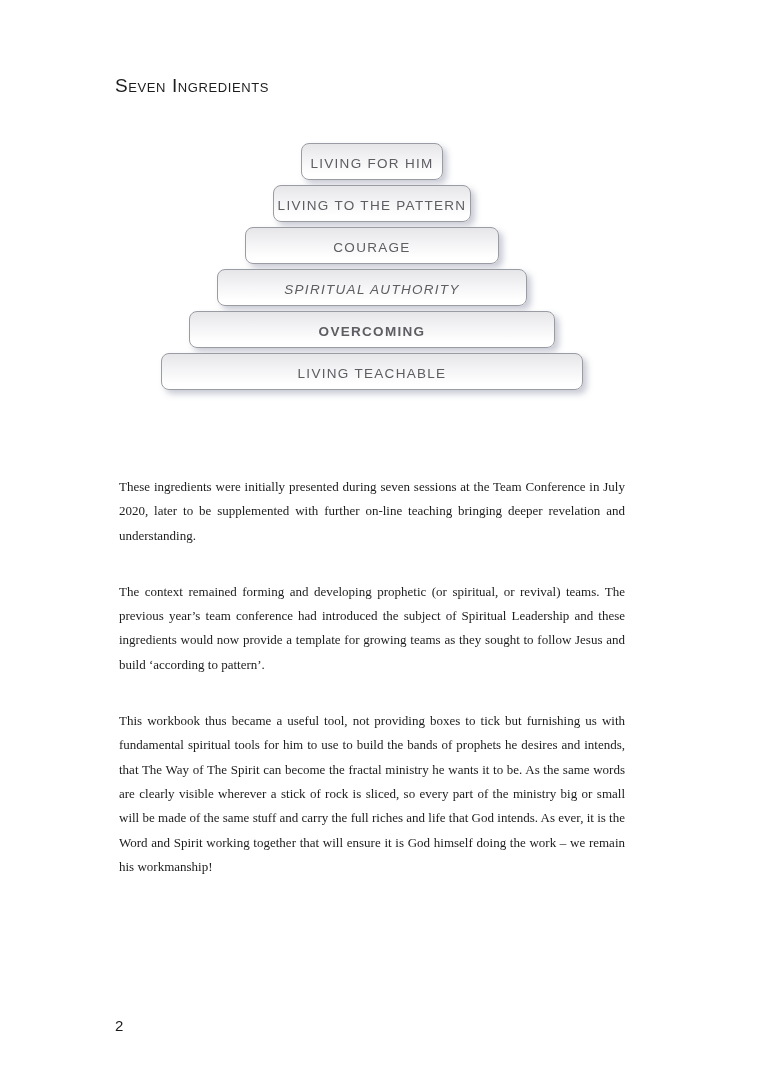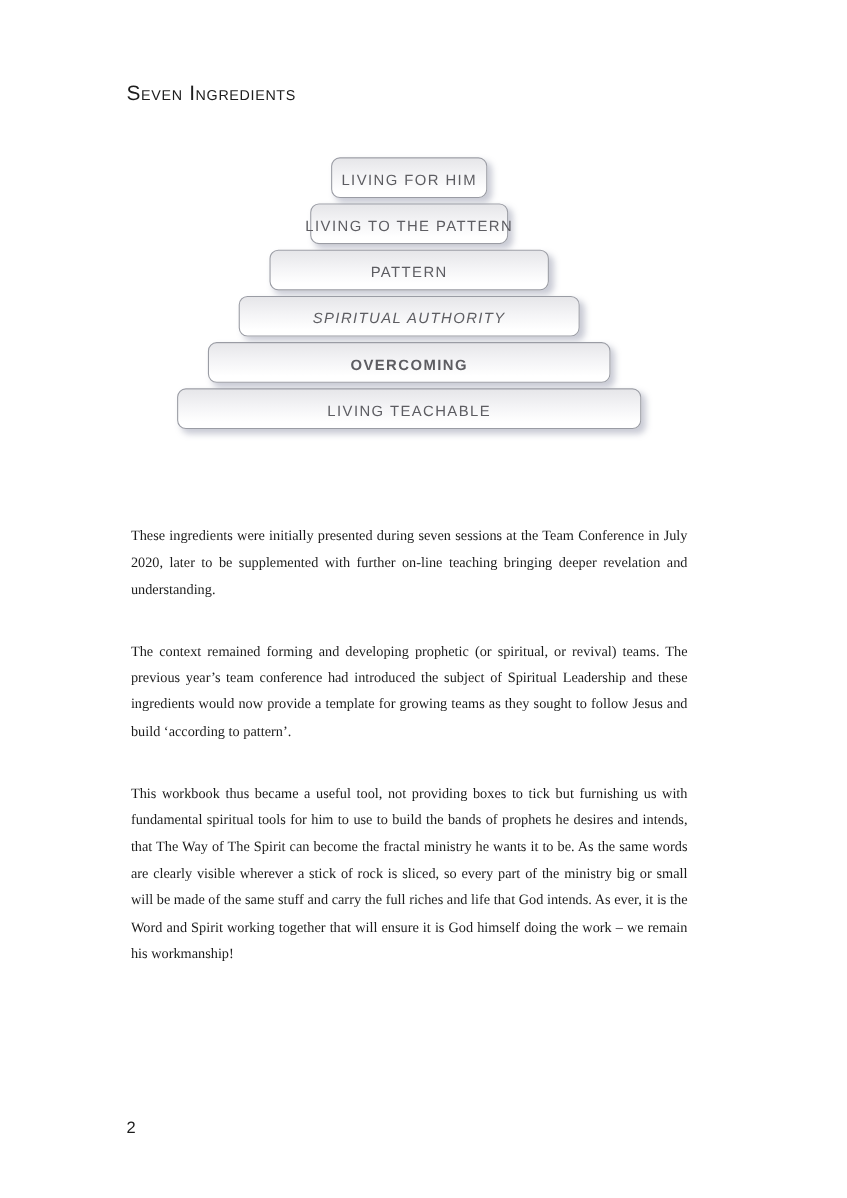--- a/index.html
+++ b/index.html
@@ -37,21 +37,21 @@
     margin: 0 auto 5px auto;
     border: 1.6px solid #9a9ca4;
     border-radius: 8px;
     background: linear-gradient(180deg, #e6e6e9 0%, #f4f4f6 45%, #ffffff 85%);
     box-shadow: 4px 4px 6px rgba(120, 125, 150, 0.40);
     display: flex;
     align-items: flex-end;
     justify-content: center;
   }
   .pyr-block:nth-child(1) { width: 142px; }
-  .pyr-block:nth-child(2) { width: 180px; }
+  .pyr-block:nth-child(2) { width: 198px; }
   .pyr-block:nth-child(3) { width: 254px; }
   .pyr-block:nth-child(4) { width: 310px; font-style: italic; }
   .pyr-block:nth-child(5) { width: 366px; font-weight: bold; }
   .pyr-block:nth-child(6) { width: 422px; }
   .pyr-block:nth-child(7) { width: 478px; }
   .pyr-label {
     font-family: "Liberation Sans", sans-serif;
     font-size: 13.5px;
     letter-spacing: 1.3px;
     color: #5d5d62;
@@ -91,21 +91,21 @@
   <div class="running-header">Seven Ingredients</div>
 
   <div class="pyramid">
     <div class="pyr-block">
       <span class="pyr-label">LIVING FOR HIM</span>
     </div>
     <div class="pyr-block">
       <span class="pyr-label">LIVING TO THE PATTERN</span>
     </div>
     <div class="pyr-block">
-      <span class="pyr-label">PATTERN</span>
+      <span class="pyr-label">COURAGE</span>
     </div>
     <div class="pyr-block">
       <span class="pyr-label">SPIRITUAL AUTHORITY</span>
     </div>
     <div class="pyr-block">
       <span class="pyr-label">OVERCOMING</span>
     </div>
     <div class="pyr-block">
       <span class="pyr-label">LIVING TEACHABLE</span>
     </div>

